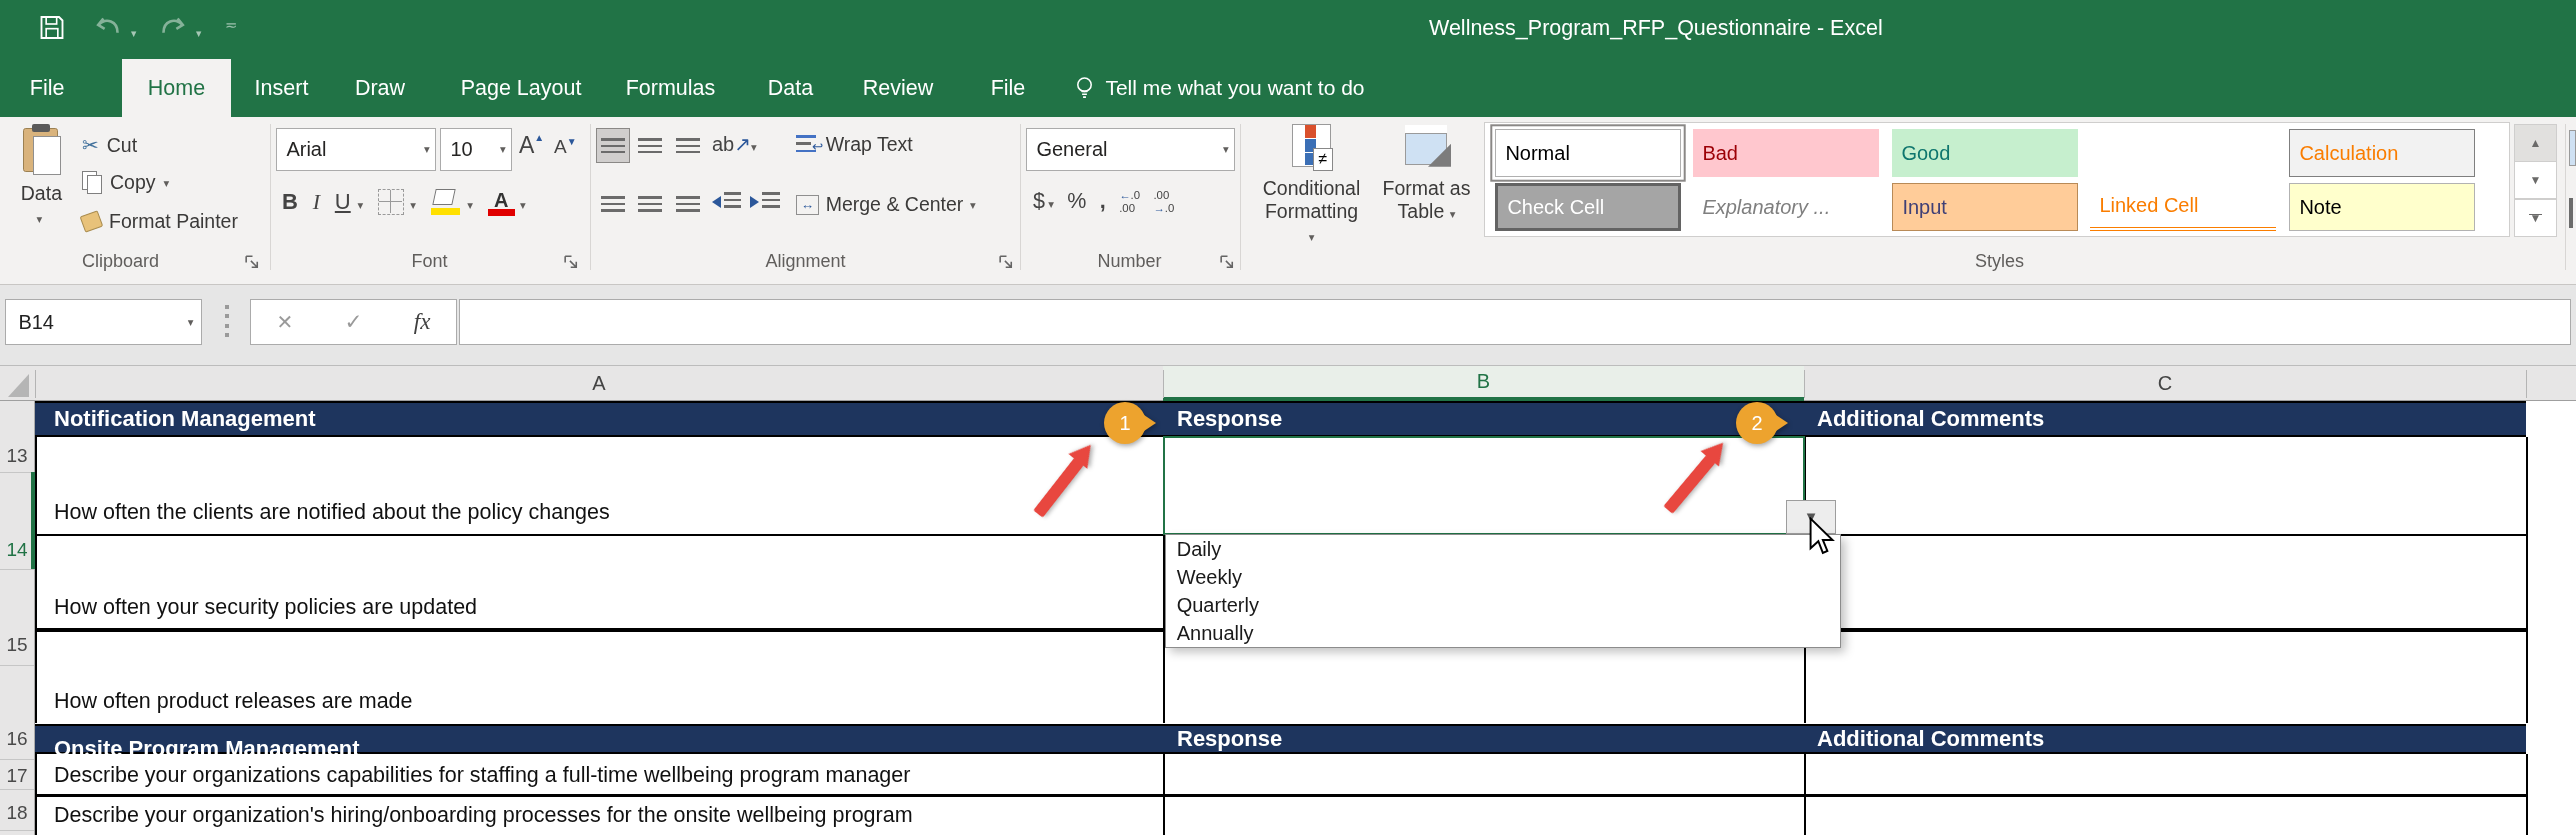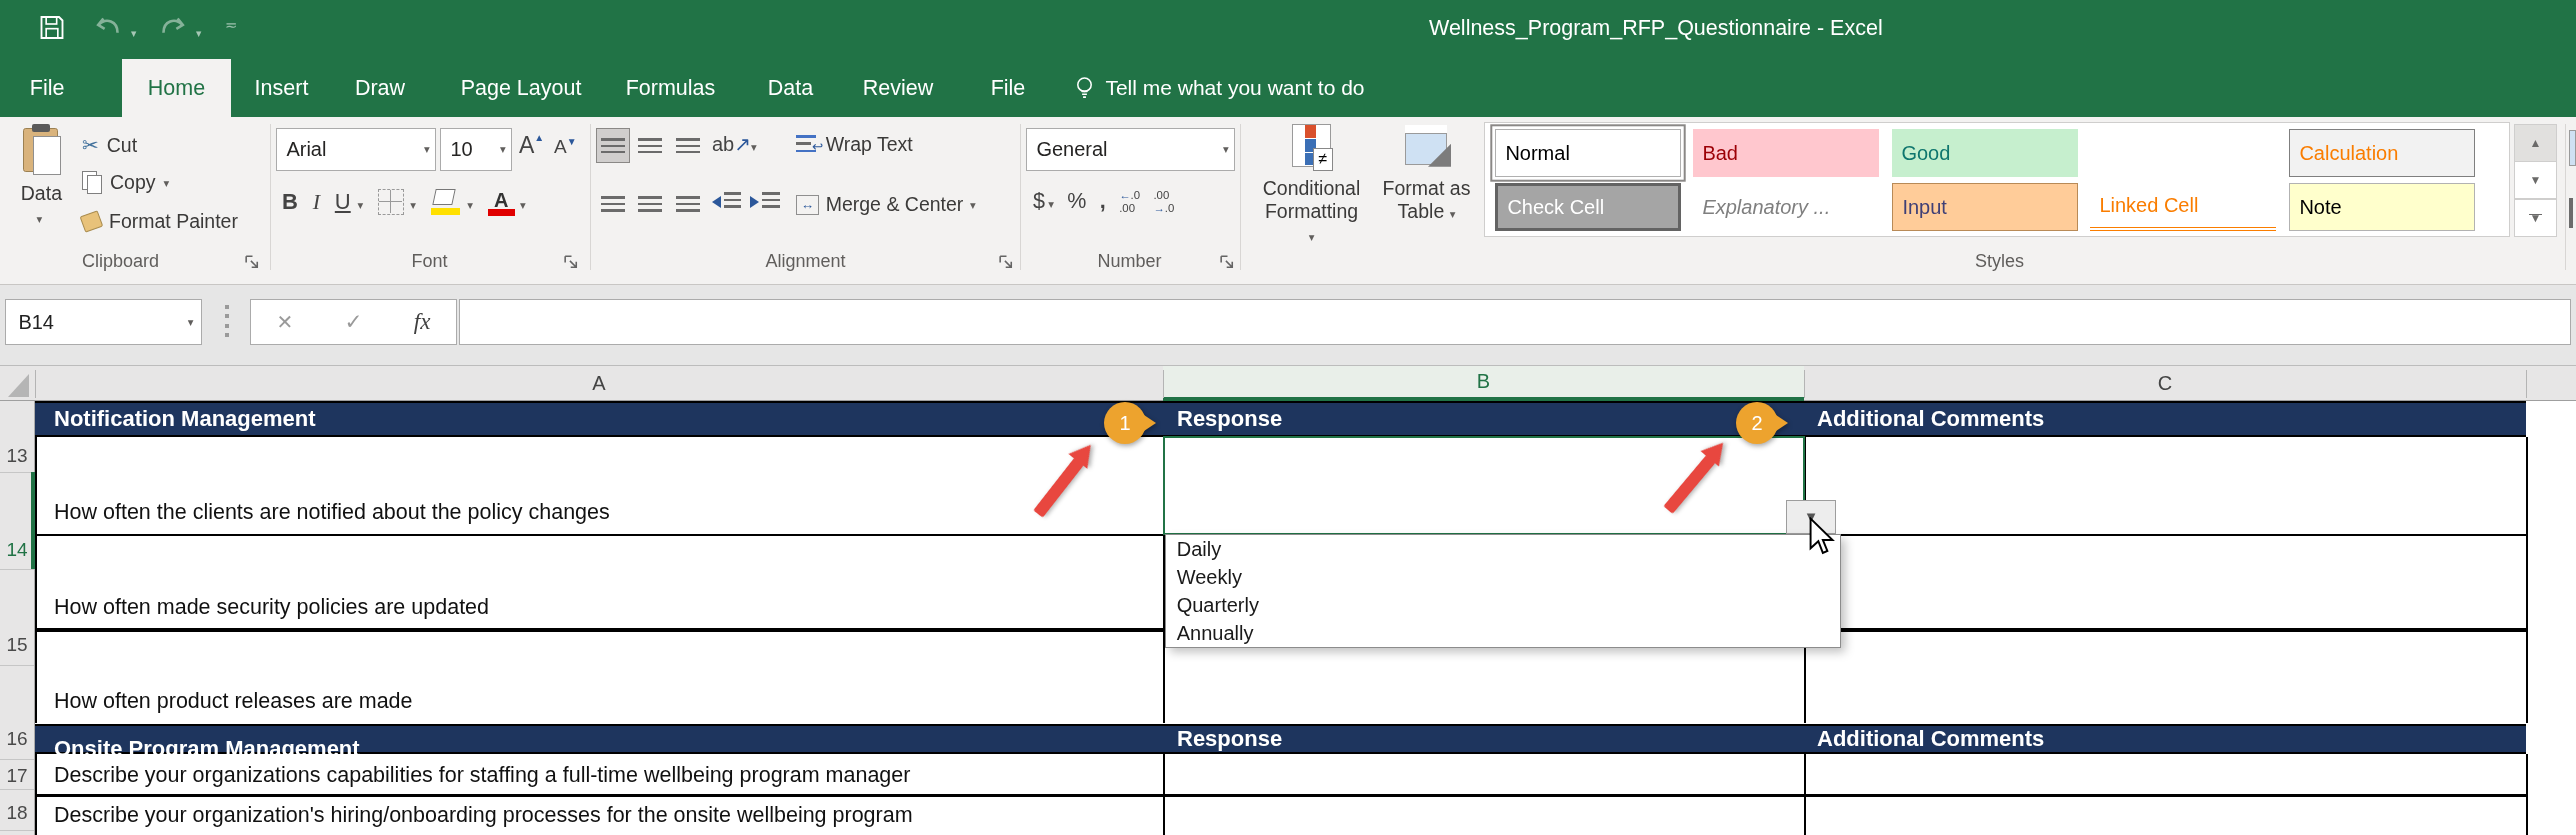--- a/index.html
+++ b/index.html
@@ -378,21 +378,21 @@
     <div class="vline" style="left:1163px; top:388px; height:83px;"></div>
     <div class="vline" style="left:1804px; top:71px; height:286px;"></div>
     <div class="vline" style="left:1804px; top:388px; height:83px;"></div>
     <div class="vline" style="left:2526px; top:71px; height:286px;"></div>
     <div class="vline" style="left:2526px; top:388px; height:83px;"></div>
     <div class="hline" style="left:35px; top:168px; width:2491px; height:2px;"></div>
     <div class="hline" style="left:35px; top:262px; width:2491px; height:4px;"></div>
     <div class="hline" style="left:35px; top:428px; width:2491px; height:2.7px;"></div>
 
     <div class="cell-txt" style="left:54px; top:134px;">How often the clients are notified about the policy changes</div>
-    <div class="cell-txt" style="left:54px; top:229px;">How often made security policies are updated</div>
+    <div class="cell-txt" style="left:54px; top:229px;">How often your security policies are updated</div>
     <div class="cell-txt" style="left:54px; top:323px;">How often product releases are made</div>
     <div class="cell-txt" style="left:54px; top:397px;">Describe your organizations capabilities for staffing a full-time wellbeing program manager</div>
     <div class="cell-txt" style="left:54px; top:437px;">Describe your organization's hiring/onboarding processes for the onsite wellbeing program</div>
 
     <div id="sel-b14"></div>
 
     <div id="dd-btn">
       <span style="font-size:14.8px; color:#555;">▼</span>
     </div>
     <div id="dd-list">

